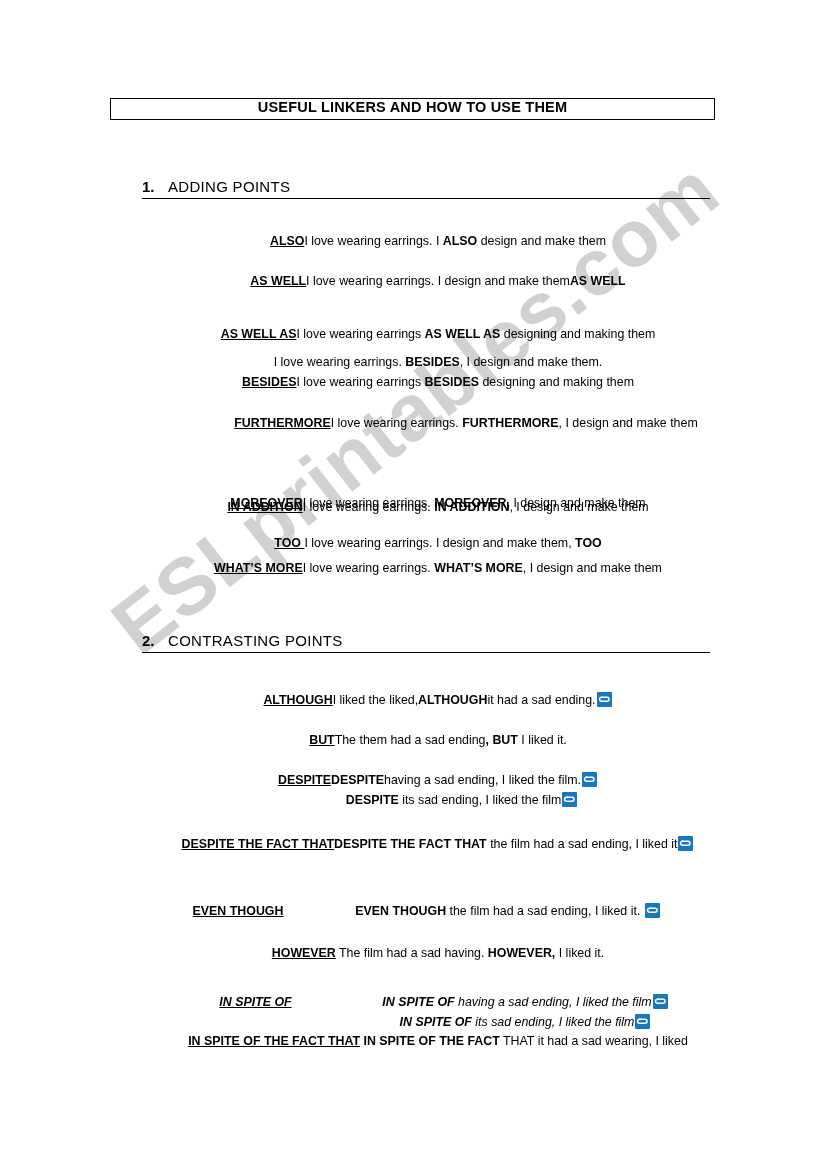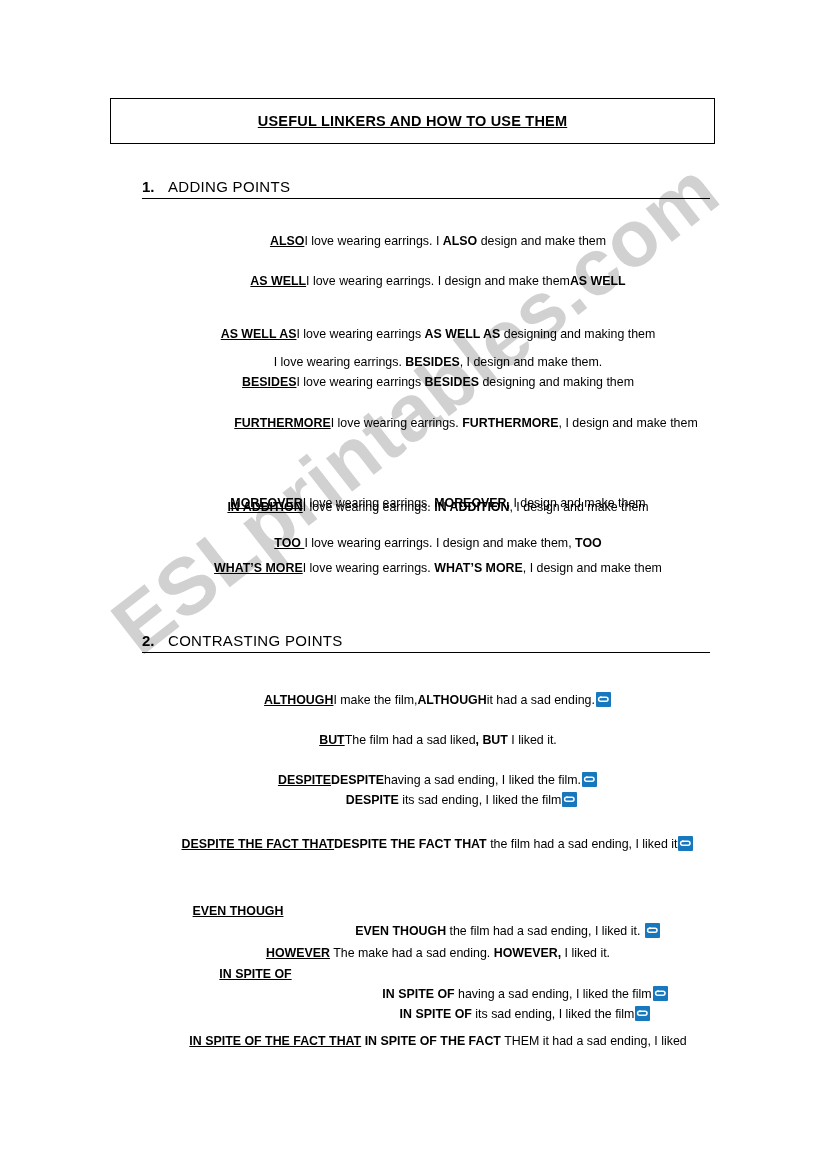--- a/index.html
+++ b/index.html
@@ -48,28 +48,26 @@
     position: relative;
     z-index: 10;
   }
 
   
   #title-box {
     position: absolute;
     left: 110px;
     top: 98px;
     width: 605px;
-    height: 46px;
+    height: 22px;
     border: 1px solid #000000;
     box-sizing: border-box;
     display: flex;
-    align-items: center;
     justify-content: center;
     background: transparent;
-    text-decoration: underline;
   }
   #title-box .title-text {
     font-size: 14.5px;
     font-weight: bold;
     letter-spacing: 0.2px;
     color: #000000;
   }
 
   
   .section-heading {
@@ -127,21 +125,20 @@
   
   .tabbed {
     display: flex;
     align-items: flex-start;
   }
   .tabbed .lab-col {
     flex: 0 0 auto;
   }
   .tabbed .ex-col {
     flex: 1 1 auto;
-    margin-top: 20px;
   }
 
   
   .repeat-badge {
     display: inline-block;
     width: 15px;
     height: 15px;
     background: #1878be;
     vertical-align: -3px;
     margin: 0 1px;
@@ -211,27 +208,27 @@
         <div class="entry" style="top: 493px;">
           <div class="line"><span class="lab">MOREOVER</span><span class="plain">I love wearing earrings. </span><span class="bold">MOREOVER,</span><span class="plain"> I design and make them</span></div>
         </div>
         <div class="entry" style="top: 533px;">
           <div class="line"><span class="lab">TOO </span><span class="plain">I love wearing earrings. I design and make them, </span><span class="bold">TOO</span></div>
         </div>
         <div class="entry" style="top: 558px;">
           <div class="line"><span class="lab">WHAT’S MORE</span><span class="plain">I love wearing earrings. </span><span class="bold">WHAT’S MORE</span><span class="plain">, I design and make them</span></div>
         </div>
         <div class="entry" style="top: 690px;">
-          <div class="line"><span class="lab">ALTHOUGH</span><span class="plain">I make the film,</span><span class="bold">ALTHOUGH</span><span class="plain">it had a sad ending.</span><span class="repeat-badge"><svg viewBox="0 0 13 13" xmlns="http://www.w3.org/2000/svg">
+          <div class="line"><span class="lab">ALTHOUGH</span><span class="plain">I liked the liked,</span><span class="bold">ALTHOUGH</span><span class="plain">it had a sad ending.</span><span class="repeat-badge"><svg viewBox="0 0 13 13" xmlns="http://www.w3.org/2000/svg">
                 <path d="M3.1 4.2 H9.0 A2.0 2.0 0 0 1 9.0 8.2 H3.6 A2.0 2.0 0 0 1 3.6 4.2" fill="none" stroke="#ffffff" stroke-width="1.5" stroke-linecap="round"></path>
                 <path d="M4.4 2.7 L2.6 4.2 L4.4 5.6 Z" fill="#ffffff"></path>
               </svg></span></div>
         </div>
         <div class="entry" style="top: 730px;">
-          <div class="line"><span class="lab">BUT</span><span class="plain">The film had a sad liked</span><span class="bold">, BUT</span><span class="plain"> I liked it.</span></div>
+          <div class="line"><span class="lab">BUT</span><span class="plain">The them had a sad ending</span><span class="bold">, BUT</span><span class="plain"> I liked it.</span></div>
         </div>
         <div class="entry" style="top: 770px;">
           <div class="line"><span class="lab">DESPITE</span><span class="bold">DESPITE</span><span class="plain">having a sad ending, I liked the film.</span><span class="repeat-badge"><svg viewBox="0 0 13 13" xmlns="http://www.w3.org/2000/svg">
                 <path d="M3.1 4.2 H9.0 A2.0 2.0 0 0 1 9.0 8.2 H3.6 A2.0 2.0 0 0 1 3.6 4.2" fill="none" stroke="#ffffff" stroke-width="1.5" stroke-linecap="round"></path>
                 <path d="M4.4 2.7 L2.6 4.2 L4.4 5.6 Z" fill="#ffffff"></path>
               </svg></span></div>
           <div class="line indent-line"><span class="bold">DESPITE</span><span class="plain"> its sad ending, I liked the film</span><span class="repeat-badge"><svg viewBox="0 0 13 13" xmlns="http://www.w3.org/2000/svg">
                 <path d="M3.1 4.2 H9.0 A2.0 2.0 0 0 1 9.0 8.2 H3.6 A2.0 2.0 0 0 1 3.6 4.2" fill="none" stroke="#ffffff" stroke-width="1.5" stroke-linecap="round"></path>
                 <path d="M4.4 2.7 L2.6 4.2 L4.4 5.6 Z" fill="#ffffff"></path>
               </svg></span></div>
@@ -245,34 +242,34 @@
         <div class="entry" style="top: 901px;">
           <div class="line tabbed">
             <span class="lab-col" style="width: 140px;"><span class="lab">EVEN THOUGH</span></span>
             <span class="ex-col"><span class="bold">EVEN THOUGH</span><span class="plain"> the film had a sad ending, I liked it. </span><span class="repeat-badge"><svg viewBox="0 0 13 13" xmlns="http://www.w3.org/2000/svg">
                   <path d="M3.1 4.2 H9.0 A2.0 2.0 0 0 1 9.0 8.2 H3.6 A2.0 2.0 0 0 1 3.6 4.2" fill="none" stroke="#ffffff" stroke-width="1.5" stroke-linecap="round"></path>
                   <path d="M4.4 2.7 L2.6 4.2 L4.4 5.6 Z" fill="#ffffff"></path>
                 </svg></span></span>
           </div>
         </div>
         <div class="entry" style="top: 943px;">
-          <div class="line"><span class="lab">HOWEVER</span><span class="plain">  The make had a sad ending. </span><span class="bold">HOWEVER,</span><span class="plain"> I liked it.</span></div>
-        </div>
-        <div class="entry" style="top: 964px;">
+          <div class="line"><span class="lab">HOWEVER</span><span class="plain">  The film had a sad having. </span><span class="bold">HOWEVER,</span><span class="plain"> I liked it.</span></div>
+        </div>
+        <div class="entry" style="top: 992px; font-style: italic;">
           <div class="line tabbed">
             <span class="lab-col" style="width: 175px;"><span class="lab">IN SPITE OF</span></span>
             <span class="ex-col"><span class="bold">IN SPITE OF</span><span class="plain"> having a sad ending, I liked the film</span><span class="repeat-badge"><svg viewBox="0 0 13 13" xmlns="http://www.w3.org/2000/svg">
                   <path d="M3.1 4.2 H9.0 A2.0 2.0 0 0 1 9.0 8.2 H3.6 A2.0 2.0 0 0 1 3.6 4.2" fill="none" stroke="#ffffff" stroke-width="1.5" stroke-linecap="round"></path>
                   <path d="M4.4 2.7 L2.6 4.2 L4.4 5.6 Z" fill="#ffffff"></path>
                 </svg></span></span>
           </div>
           <div class="line" style="padding-left: 175px;"><span class="bold">IN SPITE OF</span><span class="plain"> its sad ending, I liked the film</span><span class="repeat-badge"><svg viewBox="0 0 13 13" xmlns="http://www.w3.org/2000/svg">
                 <path d="M3.1 4.2 H9.0 A2.0 2.0 0 0 1 9.0 8.2 H3.6 A2.0 2.0 0 0 1 3.6 4.2" fill="none" stroke="#ffffff" stroke-width="1.5" stroke-linecap="round"></path>
                 <path d="M4.4 2.7 L2.6 4.2 L4.4 5.6 Z" fill="#ffffff"></path>
               </svg></span></div>
         </div>
         <div class="entry" style="top: 1031px;">
-          <div class="line"><span class="lab">IN SPITE OF THE FACT THAT</span><span class="bold">  IN SPITE OF THE FACT</span><span class="plain"> THEM it had a sad ending, I liked</span></div>
+          <div class="line"><span class="lab">IN SPITE OF THE FACT THAT</span><span class="bold">  IN SPITE OF THE FACT</span><span class="plain"> THAT it had a sad wearing, I liked</span></div>
         </div>
       </div>
 
   </div>
 </div>
 
 </body></html>

